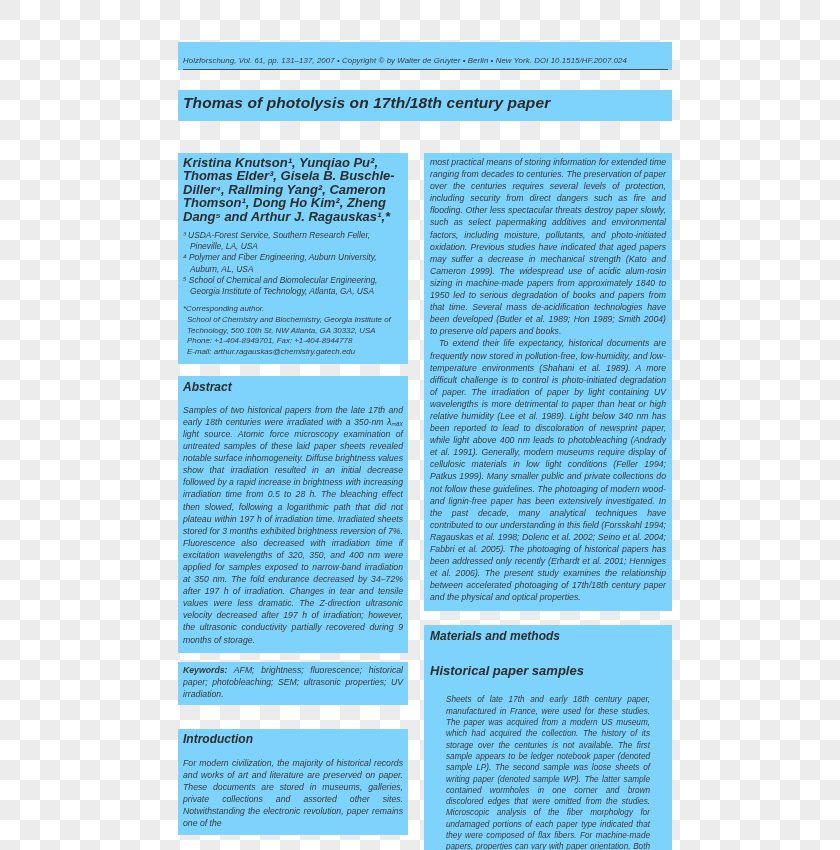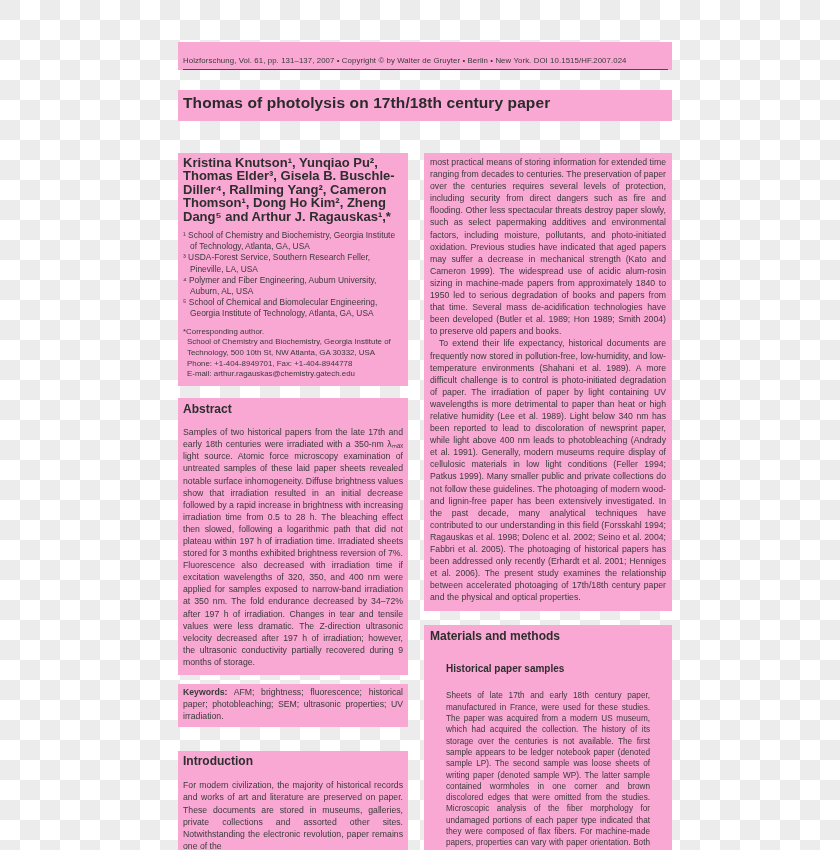--- a/index.html
+++ b/index.html
@@ -2,21 +2,21 @@
 <html><head>
 <meta charset="utf-8">
 <style>
   html,body{margin:0;padding:0;}
   body{
     width:840px;height:850px;overflow:hidden;position:relative;
     font-family:"Liberation Sans",sans-serif;
     background:repeating-conic-gradient(#ffffff 0% 25%, #ececec 0% 50%) 0 0/40px 40px;
   }
   .paper{position:absolute;left:178px;top:42px;width:494px;color:#333;}
-  .block{background:#f9a8d4;}
+  .block{background:#7dd3fc;font-style:italic;}
   
   .jheader{padding:14px 4px 0 5px;margin-bottom:20px;}
   .jheader-inner{font-size:7.8px;line-height:10px;color:#3a3a3a;border-bottom:1px solid #4a4a4a;padding-bottom:3px;letter-spacing:0.1px;white-space:nowrap;}
   
   .title{padding:4px 5px 9px;margin-bottom:32px;font-size:15.5px;font-weight:bold;color:#2b2b2b;letter-spacing:0.1px;}
   
   .cols{display:flex;gap:16px;align-items:flex-start;}
   .col-left{width:230px;flex:none;}
   .col-right{width:248px;flex:none;}
   
@@ -34,42 +34,41 @@
   .keywords-block{padding:2px 5px 5px;margin-bottom:24px;}
   .kw-label{font-weight:bold;}
   
   .intro-block{padding:3px 5px 6px;}
   .intro-block .h-section{margin-bottom:11px;}
   
   .rbody-block{padding:3px 6px 8px 6px;margin-bottom:14px;}
   .rbody-block .p2{text-indent:9px;}
   .methods-block{padding:4px 6px 12px;}
   .methods-block .h-section{margin-bottom:20px;}
-  .h-sub{font-size:10px;font-weight:bold;color:#2e2e2e;margin:0 0 10px 16px;}
+  .h-sub{font-size:13px;font-weight:bold;color:#2e2e2e;margin:0 0 10px 0;}
   .methods-text{font-size:8.2px;line-height:11.3px;text-align:justify;color:#3a3a3a;margin:16px;}
 </style>
 </head>
 <body>
 
 <div class="paper">
 
   <div class="block jheader">
     <div class="jheader-inner">Holzforschung, Vol. 61, pp. 131–137, 2007 • Copyright © by Walter de Gruyter • Berlin • New York. DOI 10.1515/HF.2007.024</div>
   </div>
 
   <div class="block title">Thomas of photolysis on 17th/18th century paper</div>
 
   <div class="cols">
 
     <div class="col-left">
 
       <div class="block author-block">
         <p class="authors">Kristina Knutson¹, Yunqiao Pu², Thomas Elder³, Gisela B. Buschle-Diller⁴, Rallming Yang², Cameron Thomson¹, Dong Ho Kim², Zheng Dang⁵ and Arthur J. Ragauskas¹,*</p>
         <ul class="affil">
-          <li>¹ School of Chemistry and Biochemistry, Georgia Institute of Technology, Atlanta, GA, USA</li>
           <li>³ USDA-Forest Service, Southern Research Feller, Pineville, LA, USA</li>
           <li>⁴ Polymer and Fiber Engineering, Auburn University, Auburn, AL, USA</li>
           <li>⁵ School of Chemical and Biomolecular Engineering, Georgia Institute of Technology, Atlanta, GA, USA</li>
         </ul>
         <div class="corr">
           <div>*Corresponding author.</div>
           <div class="ind">School of Chemistry and Biochemistry, Georgia Institute of Technology, 500 10th St, NW Atlanta, GA 30332, USA</div>
           <div class="ind">Phone: +1-404-8949701, Fax: +1-404-8944778</div>
           <div class="ind">E-mail: arthur.ragauskas@chemistry.gatech.edu</div>
         </div>

